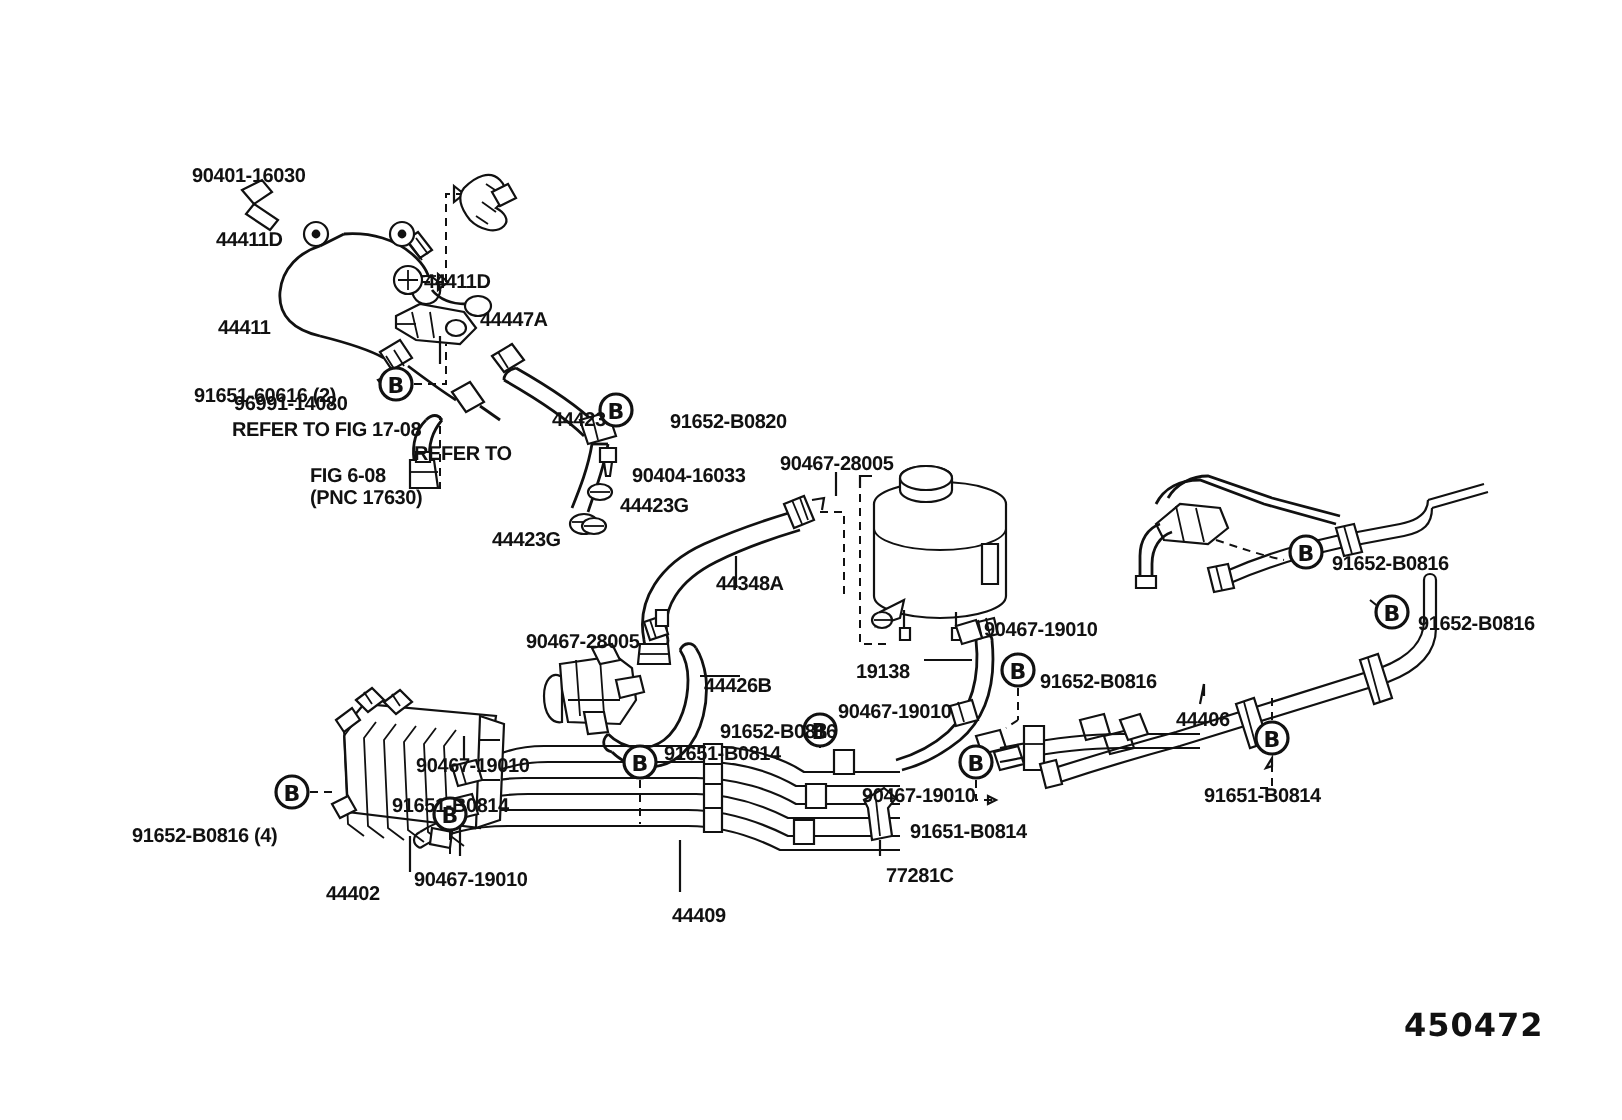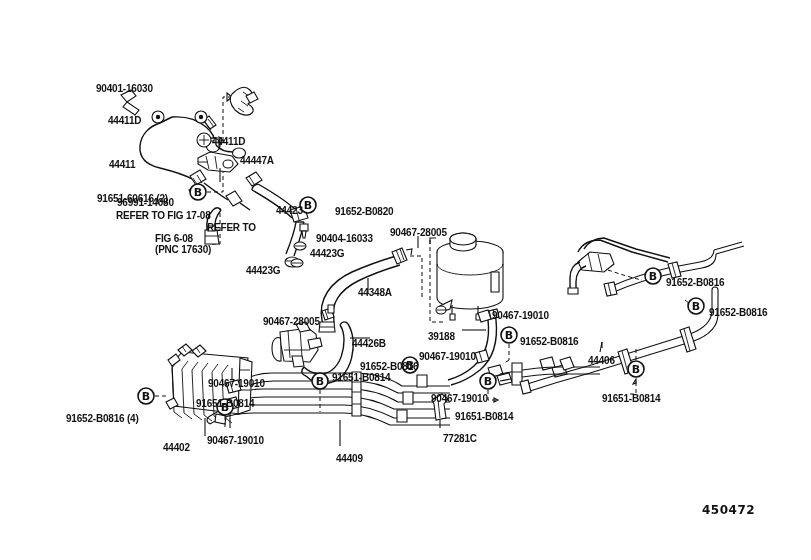--- a/index.html
+++ b/index.html
@@ -27,21 +27,21 @@
     font-size: 10px;
     font-weight: bold;
     color: #111111;
     white-space: pre;
     letter-spacing: -0.2px;
     line-height: 13px;
   }
   .diagno {
     position: absolute;
     font-family: "DejaVu Sans", sans-serif;
-    font-size: 12px;
+    font-size: 16px;
     font-weight: bold;
     color: #111111;
     letter-spacing: 0.5px;
   }
   svg { display:block; }
   .ln { stroke:#111; stroke-width:1.1; fill:none; }
   .ln2 { stroke:#111; stroke-width:1.4; fill:none; }
   .lnthin { stroke:#111; stroke-width:0.9; fill:none; }
   .dash { stroke:#111; stroke-width:1; fill:none; stroke-dasharray:4,3; }
   .wht { fill:#ffffff; stroke:#111; stroke-width:1.1; }
@@ -430,21 +430,21 @@
       <div class="lbl" style="left: 316px; top: 232px;">90404-16033</div>
       <div class="lbl" style="left: 310px; top: 247px;">44423G</div>
       <div class="lbl" style="left: 246px; top: 264px;">44423G</div>
       <div class="lbl" style="left: 390px; top: 226px;">90467-28005</div>
       <div class="lbl" style="left: 358px; top: 286px; text-align: right;">44348A</div>
       <div class="lbl" style="left: 263px; top: 315px;">90467-28005</div>
       <div class="lbl" style="left: 352px; top: 337px;">44426B</div>
       <div class="lbl" style="left: 360px; top: 360px;">91652-B0816</div>
       <div class="lbl" style="left: 332px; top: 371px;">91651-B0814</div>
       <div class="lbl" style="left: 492px; top: 309px;">90467-19010</div>
-      <div class="lbl" style="left: 428px; top: 330px;">39188</div>
+      <div class="lbl" style="left: 428px; top: 330px;">19138</div>
       <div class="lbl" style="left: 520px; top: 335px;">91652-B0816</div>
       <div class="lbl" style="left: 419px; top: 350px;">90467-19010</div>
       <div class="lbl" style="left: 431px; top: 392px;">90467-19010</div>
       <div class="lbl" style="left: 455px; top: 410px;">91651-B0814</div>
       <div class="lbl" style="left: 443px; top: 432px;">77281C</div>
       <div class="lbl" style="left: 336px; top: 452px;">44409</div>
       <div class="lbl" style="left: 196px; top: 397px;">91651-B0814</div>
       <div class="lbl" style="left: 208px; top: 377px;">90467-19010</div>
       <div class="lbl" style="left: 207px; top: 434px;">90467-19010</div>
       <div class="lbl" style="left: 66px; top: 412px;">91652-B0816 (4)</div>

